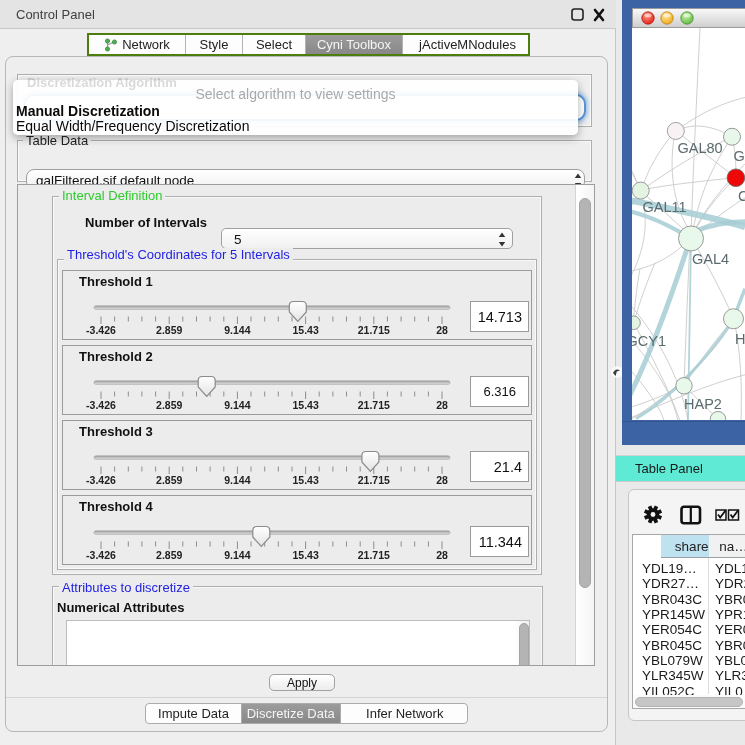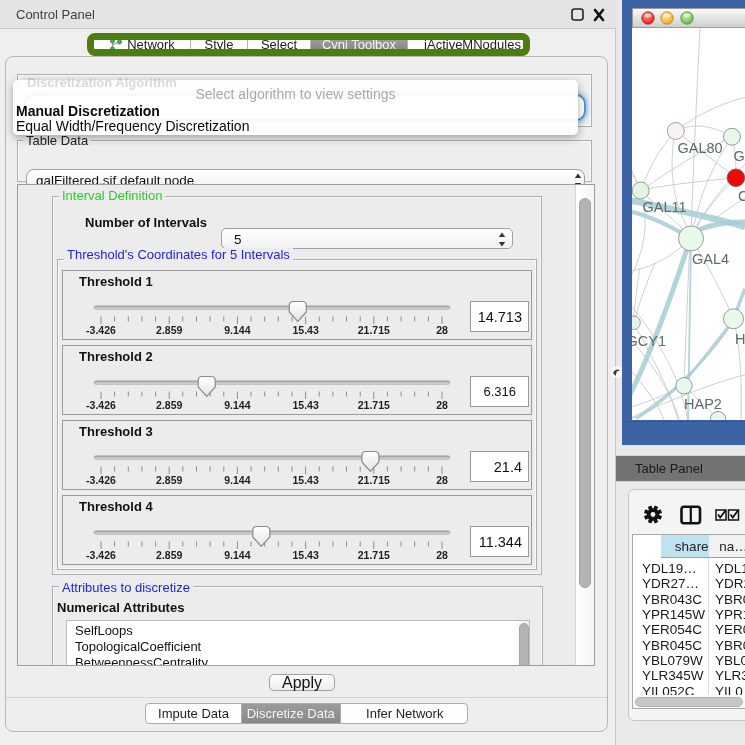--- a/index.html
+++ b/index.html
@@ -15,21 +15,21 @@
 <div id="app">
 
 <div class="abs" style="left:0;top:0;width:616px;height:745px;background:#efefef;border-right:1px solid #c6c6c6;">
 <div class="abs" style="left:0;top:0;width:616px;height:29px;background:#e4e4e4;border-bottom:1px solid #c8c8c8;">
 <div class="abs" style="left:16px;top:7px;font-size:13px;color:#404040;">Control Panel</div>
 <svg class="abs" style="left:571px;top:8px;" width="36" height="15" viewBox="0 0 36 15">
 <rect x="1" y="1" width="11" height="11" rx="2.5" fill="none" stroke="#222" stroke-width="1.6"></rect>
 <path d="M24 2 L32 12 M32 2 L24 12" stroke="#111" stroke-width="2.6" stroke-linecap="round"></path>
 </svg>
 </div>
-<div class="abs" style="left:87px;top:33px;width:443px;height:23px;background:#fdfdfd;border:7px solid #4d7c0f;border-radius:8px;overflow:hidden;">
+<div class="abs" style="left:87px;top:33px;width:443px;height:23px;background:#fdfdfd;border:2px solid #4d7c0f;border-radius:0;overflow:hidden;">
 <div class="seg" style="left:0px;width:96px;"><svg width="14" height="14" viewBox="0 0 14 14" style="margin-right:4px;">
             <path d="M3.5 3.5 L3.5 10.5 M3.5 7 L10 4" stroke="#9a9a9a" stroke-width="1.2" fill="none"></path>
             <circle cx="3.5" cy="3" r="2.1" fill="#4caf50" stroke="#2e7d32" stroke-width="0.7"></circle>
             <circle cx="10.5" cy="4" r="2.1" fill="#4caf50" stroke="#2e7d32" stroke-width="0.7"></circle>
             <circle cx="3.5" cy="11" r="2.1" fill="#4caf50" stroke="#2e7d32" stroke-width="0.7"></circle>
           </svg>Network</div>
 <div class="seg" style="left:96px;width:57px;border-left:1px solid #b3b3b3;">Style</div>
 <div class="seg" style="left:153px;width:63px;border-left:1px solid #b3b3b3;">Select</div>
 <div class="seg segsel" style="left:216px;width:97px;border-left:1px solid #b3b3b3;">Cyni Toolbox</div>
 <div class="seg" style="left:313px;width:130px;border-left:1px solid #b3b3b3;">jActiveMNodules</div>
@@ -162,31 +162,30 @@
             <text x="310.8" y="63" font-size="10.5" font-weight="bold" fill="#222" text-anchor="middle" font-family="Liberation Sans, sans-serif">21.715</text>
             <text x="379.0" y="63" font-size="10.5" font-weight="bold" fill="#222" text-anchor="middle" font-family="Liberation Sans, sans-serif">28</text>
             <path d="M189.8 41 L189.8 34.5 Q189.8 30.5 193.8 30.5 L202.8 30.5 Q206.8 30.5 206.8 34.5 L206.8 41 L198.3 50.3 Z" fill="url(#th3)" stroke="#8a8a8a" stroke-width="1.2"></path>
           </svg>
 <div class="abs" style="left:407px;top:30px;width:59px;height:31px;background:#fff;border:1px solid #9a9a9a;font-size:14.5px;color:#111;display:flex;align-items:center;justify-content:flex-end;padding-right:6px;">11.344</div>
 </div>
 <div class="abs etched" style="left:34px;top:401px;width:491px;height:120px;border-bottom:none;"></div>
 <div class="gtitle" style="left:41px;top:396px;color:#2222e6;">Attributes to discretize</div>
 <div class="abs" style="left:39px;top:415px;font-size:13px;font-weight:bold;color:#111;">Numerical Attributes</div>
 <div class="abs" style="left:48px;top:435px;width:464px;height:60px;background:#fff;border:1px solid #bdbdbd;overflow:hidden;">
-<div style="padding-left:8px;padding-top:2px;font-size:13px;color:#111;line-height:16px;">SelfLoops<br>TopologicalCoefficient<br>BetweennessCentrality</div>
 <div class="abs" style="left:449px;top:0;width:15px;height:60px;background:linear-gradient(90deg,#fdfdfd,#ececec);"></div>
 <div class="abs" style="left:452px;top:1.5px;width:10px;height:58px;background:#b4b4b4;border:1px solid #a5a5a5;border-radius:5px;"></div>
 </div>
 </div>
 <div class="abs" style="left:13px;top:80px;width:565px;height:54.5px;background:rgba(255,255,255,0.93);border-radius:5px;box-shadow:0 3px 8px rgba(0,0,0,0.32);"></div>
 <div class="abs" style="left:27px;top:75px;width:250px;font-size:13px;font-weight:bold;color:rgba(70,70,70,0.20);">Discretization Algorithm</div>
 <div class="abs" style="left:13px;top:86px;width:565px;text-align:center;font-size:14px;color:#a9a9a9;">Select algorithm to view settings</div>
 <div class="abs" style="left:16px;top:102.5px;font-size:14px;font-weight:bold;color:#0a0a0a;">Manual Discretization</div>
 <div class="abs" style="left:16px;top:117.5px;font-size:14px;color:#0a0a0a;">Equal Width/Frequency Discretization</div>
-<div class="abs" style="left:269px;top:674px;width:66px;height:17px;background:linear-gradient(#ffffff,#ececec);border:1px solid #a2a2a2;border-radius:5px;font-size:16px;color:#111;display:flex;align-items:center;justify-content:center;">Apply</div>
+<div class="abs" style="left:269px;top:674px;width:66px;height:17px;background:linear-gradient(#ffffff,#ececec);border:1px solid #a2a2a2;border-radius:5px;font-size:12px;color:#111;display:flex;align-items:center;justify-content:center;">Apply</div>
 <div class="abs" style="left:6px;top:697px;width:601px;height:1px;background:#d4d4d4;"></div>
 <div class="abs" style="left:145px;top:703px;width:323px;height:21px;background:#fdfdfd;border:1px solid #ababab;border-radius:4px;overflow:hidden;">
 <div class="seg" style="left:0px;width:95px;">Impute Data</div>
 <div class="seg segsel" style="left:95px;width:98.5px;border-left:1px solid #ababab;">Discretize Data</div>
 <div class="seg" style="left:193.5px;width:129.5px;border-left:1px solid #ababab;">Infer Network</div>
 </div>
 </div>
 <svg class="abs" style="left:610px;top:364px;" width="14" height="16" viewBox="0 0 14 16">
       <circle cx="7" cy="8" r="6" fill="rgba(255,255,255,0.75)"></circle>
       <path d="M3 9 Q5.5 3.5 10 6.5 L6.8 7.6 L5.6 12 Z" fill="#3c3c3c"></path>
@@ -248,21 +247,21 @@
           <text x="733.5" y="160" font-size="14.5" fill="#5b6b6e" font-family="Liberation Sans, sans-serif">GA</text>
           <text x="738" y="200" font-size="14.5" fill="#5b6b6e" font-family="Liberation Sans, sans-serif">C</text>
           <text x="642.5" y="211" font-size="14.5" fill="#5b6b6e" font-family="Liberation Sans, sans-serif">GAL11</text>
           <text x="692" y="263.5" font-size="14.5" fill="#5b6b6e" font-family="Liberation Sans, sans-serif">GAL4</text>
           <text x="626.5" y="345" font-size="14.5" fill="#5b6b6e" font-family="Liberation Sans, sans-serif">GCY1</text>
           <text x="735" y="343.5" font-size="14.5" fill="#5b6b6e" font-family="Liberation Sans, sans-serif">HA</text>
           <text x="684" y="408" font-size="14.5" fill="#5b6b6e" font-family="Liberation Sans, sans-serif">HAP2</text>
         </svg>
 </div>
 </div>
-<div class="abs" style="left:616px;top:454.5px;width:129px;height:27.5px;background:#737373;border-top:1px solid #d4d4d4;border-bottom:1px solid #cccccc;">
+<div class="abs" style="left:616px;top:454.5px;width:129px;height:27.5px;background:#5eead4;border-top:1px solid #d4d4d4;border-bottom:1px solid #cccccc;">
 <div class="abs" style="left:19px;top:5px;font-size:13px;color:#1a1a1a;">Table Panel</div>
 </div>
 <div class="abs" style="left:628px;top:489px;width:130px;height:232px;background:#f4f4f4;border:1px solid #c6c6c6;border-radius:6px;">
 <svg class="abs" style="left:14px;top:15px;" width="110" height="21" viewBox="0 0 110 21">
 <g transform="translate(10,9.5)">
           <g fill="#111">
 <rect x="-1.9" y="-9" width="3.8" height="5" transform="rotate(22.5)"></rect>
             <rect x="-1.9" y="-9" width="3.8" height="5" transform="rotate(67.5)"></rect>
             <rect x="-1.9" y="-9" width="3.8" height="5" transform="rotate(112.5)"></rect>
             <rect x="-1.9" y="-9" width="3.8" height="5" transform="rotate(157.5)"></rect>

